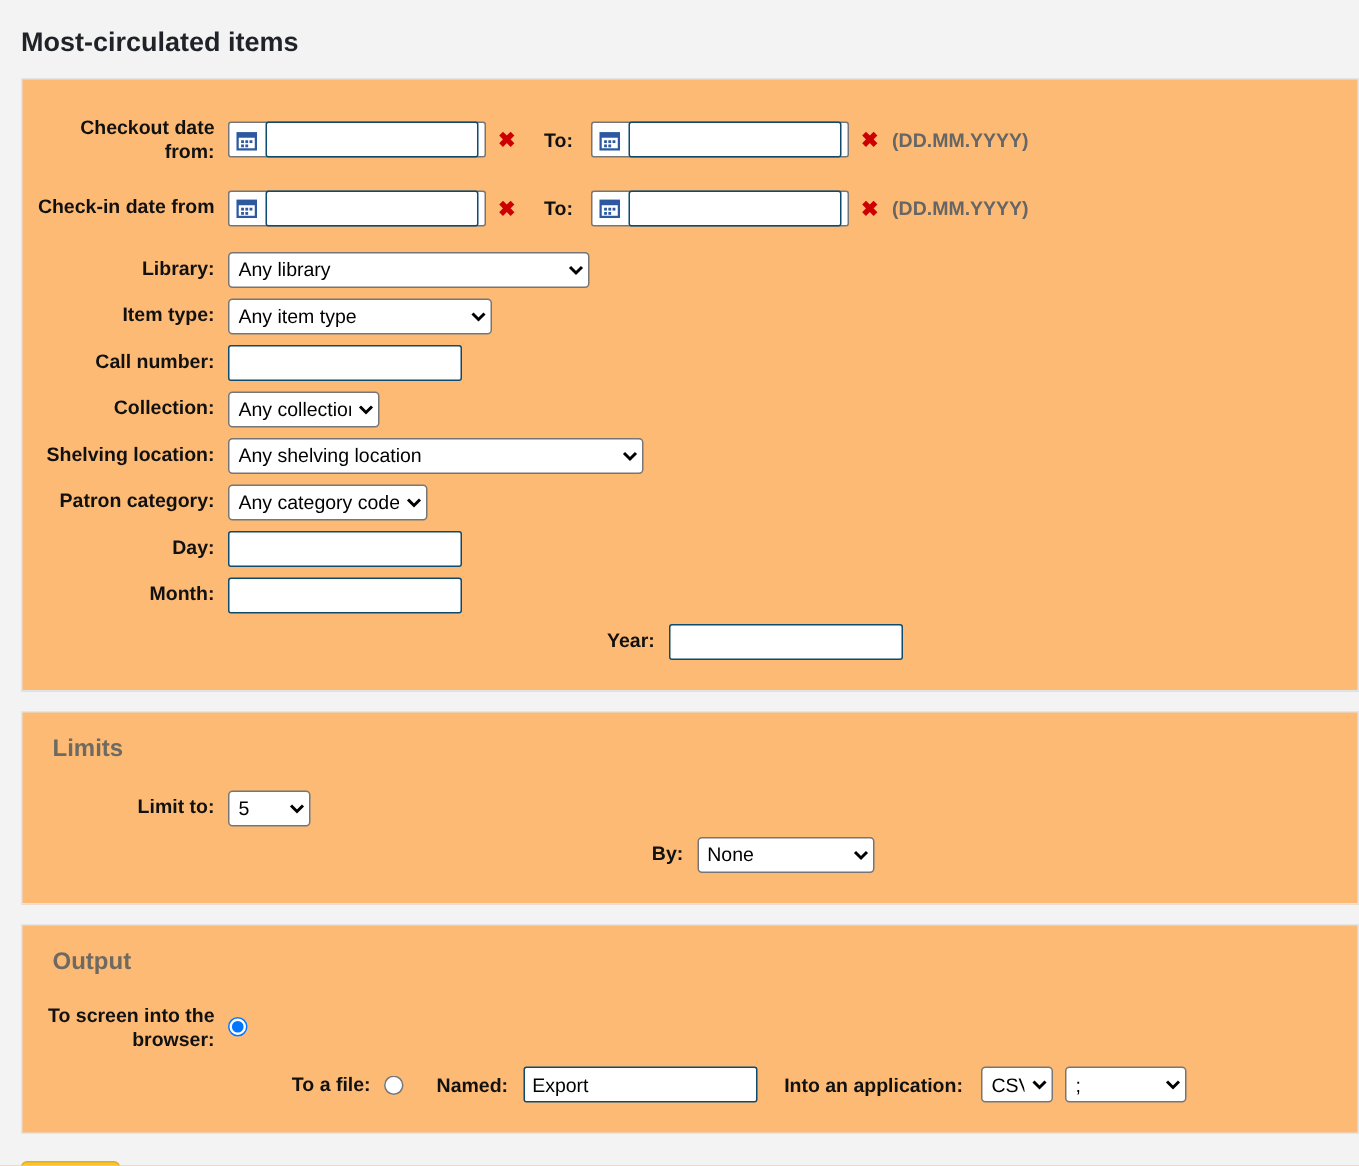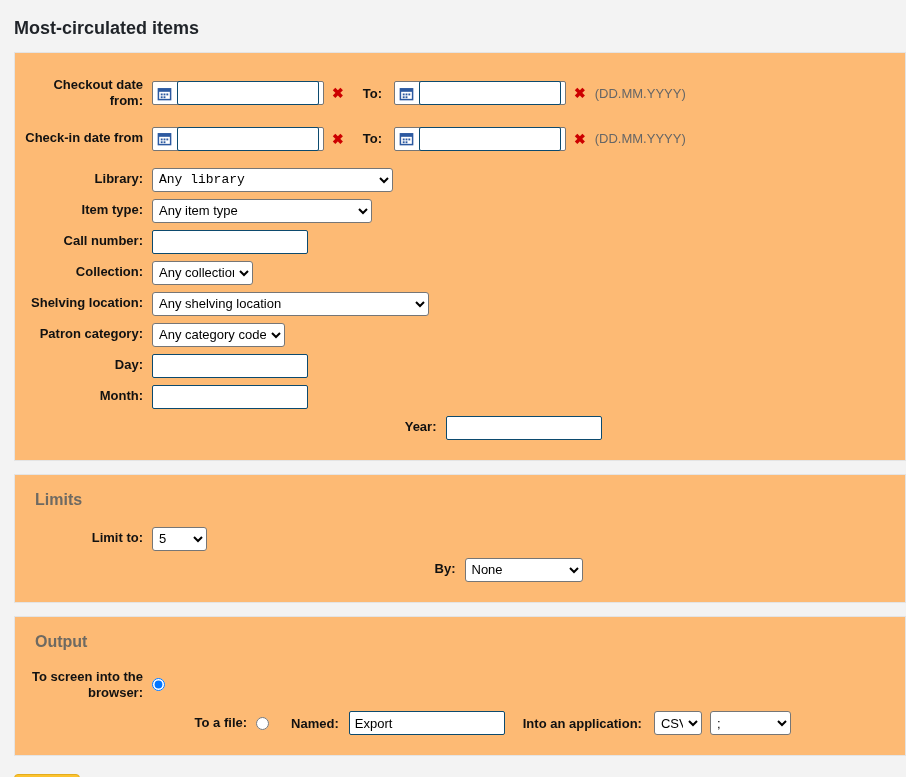--- a/index.html
+++ b/index.html
@@ -48,35 +48,35 @@
     width: 172px; height: 24px;
     padding: 0 4px;
   }
   .calbtn { display: inline-flex; align-items: center; margin-right: 5px; cursor: pointer; }
   .dateinput { border: none; outline: none; flex: 1; min-width: 0; font: inherit; }
   .clearx {
     color: #cc0000; font-weight: 700; font-size: 14px;
     margin-left: 8px; cursor: pointer; line-height: 1;
   }
   .tolabel { font-weight: 700; margin: 0 12px 0 19px; }
-  .hint { color: #666; margin-left: 9px; }
+  .hint { color: #666; margin-left: 9px; font-weight: bold; }
   select {
     font: inherit; font-size: 13px;
     height: 24px;
     border: 1px solid #767676; border-radius: 3px;
     background: #fff; padding: 0 2px;
   }
   input[type=text] {
     font: inherit; height: 24px;
     border: 1px solid #0c4a6e; border-radius: 2px;
     padding: 0 5px; outline: none;
   }
   input[type=radio] { margin: 0; width: 13px; height: 13px; }
-  .w-lib { width: 241px; font-family: Liberation Mono, monospace; }
-  .w-itype { width: 220px; }
+  .w-lib { width: 241px; }
+  .w-itype { width: 176px; }
   .w-txt { width: 156px; }
   .w-coll { width: 101px; }
   .w-shelv { width: 277px; }
   .w-patron { width: 133px; }
   .w-limit { width: 55px; }
   .w-by { width: 118px; }
   .w-fmt { width: 48px; }
   .w-delim { width: 81px; }
   .radio-gap { margin-left: 14px; }
   .inline-lbl { font-weight: 700; margin: 0 10px 0 22px; }

